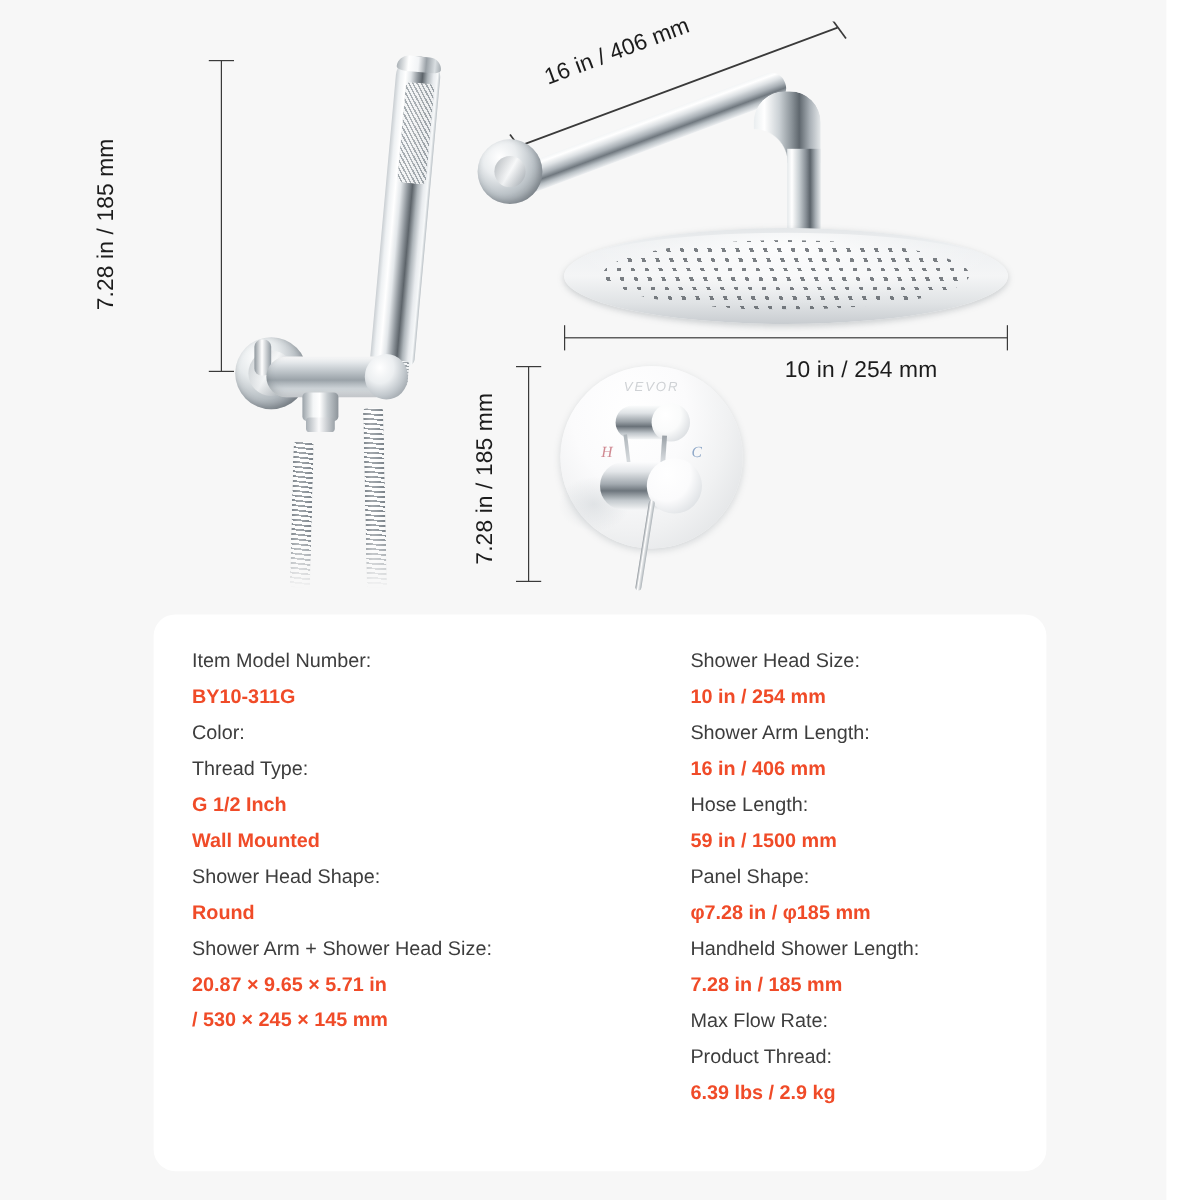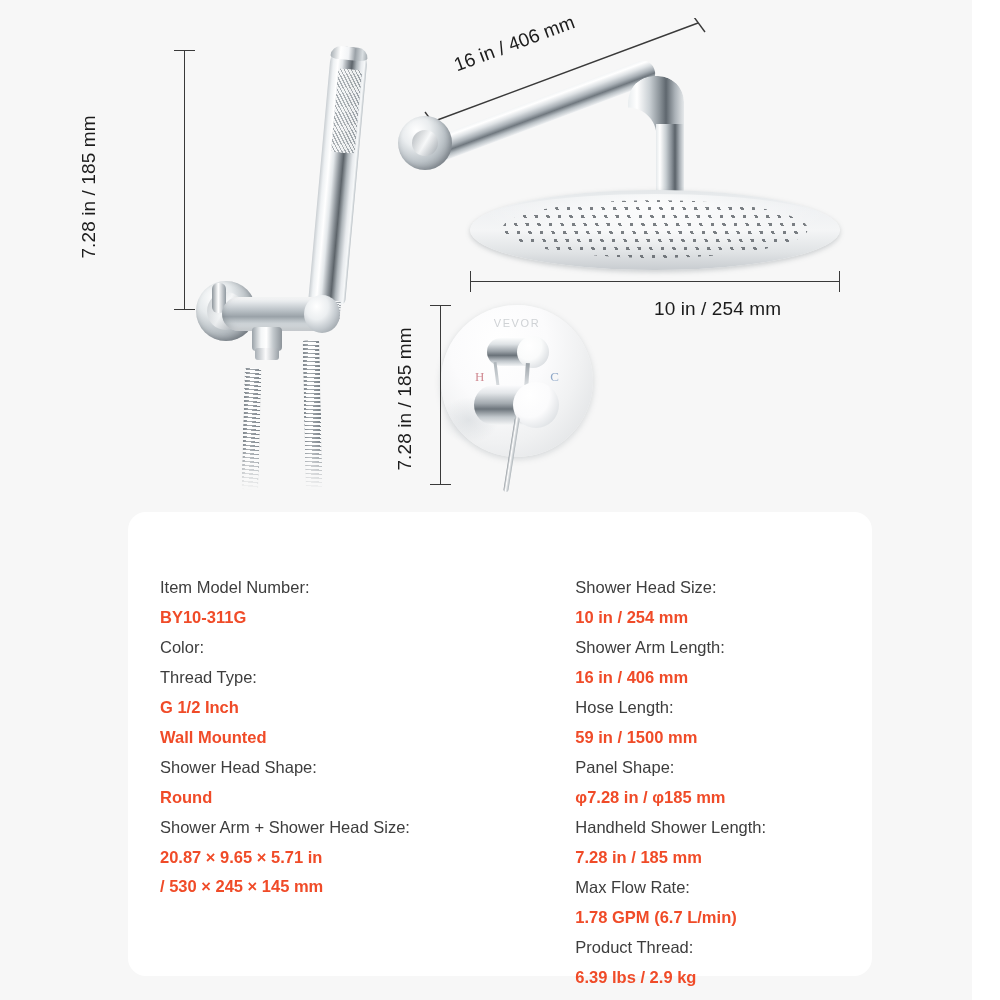--- a/index.html
+++ b/index.html
@@ -289,21 +289,21 @@
     -webkit-mask-image:
       repeating-linear-gradient(0deg,
         #000 0px, #000 3px, transparent 3px, transparent 8px);
     mask-image:
       repeating-linear-gradient(0deg,
         #000 0px, #000 3px, transparent 3px, transparent 8px);
     opacity: .88;
   }
 
   
-  #valve { left: 441px; top: 305px; width: 152px; height: 152px; }
+  #valve { left: 467px; top: 305px; width: 152px; height: 152px; font-style: italic; }
   #valve .plate {
     position: absolute; inset: 0;
     border-radius: 50%;
     background: radial-gradient(ellipse at 38% 26%,
       #ffffff 0%, #fbfbfc 36%, #f0f1f2 62%, #e2e4e6 85%, #d2d5d8 100%);
     box-shadow: 0 2px 6px rgba(130,138,145,.3);
   }
   #valve .brand {
     position: absolute; left: 0; top: 12px; width: 100%;
     text-align: center;
@@ -383,21 +383,21 @@
     width: 744px; height: 464px;
     background: #ffffff;
     border-radius: 18px;
   }
 
   .cols {
     display: flex;
     padding: 24px 0 0 32px;
     height: 100%;
   }
-  .col { width: 420px; margin-top: 36px; }
+  .col { width: 420px; }
   .col.right { width: 300px; }
 
   .spec-label {
     font-size: 16.5px;
     color: #3d3d3d;
     line-height: 30px;
     white-space: nowrap;
     font-family: "Liberation Sans", sans-serif;
   }
   .spec-value {
@@ -508,20 +508,19 @@
         <div class="spec-value">10 in / 254 mm</div>
         <div class="spec-label">Shower Arm Length:</div>
         <div class="spec-value">16 in / 406 mm</div>
         <div class="spec-label">Hose Length:</div>
         <div class="spec-value">59 in / 1500 mm</div>
         <div class="spec-label">Panel Shape:</div>
         <div class="spec-value">φ7.28 in / φ185 mm</div>
         <div class="spec-label">Handheld Shower Length:</div>
         <div class="spec-value">7.28 in / 185 mm</div>
         <div class="spec-label">Max Flow Rate:</div>
-        <div class="spec-value">1.78 GPM (6.7 L/min)</div>
         <div class="spec-label">Product Thread:</div>
         <div class="spec-value">6.39 lbs / 2.9 kg</div>
       </div>
     </div>
   </div>
 
 </div>
 
 </body></html>

